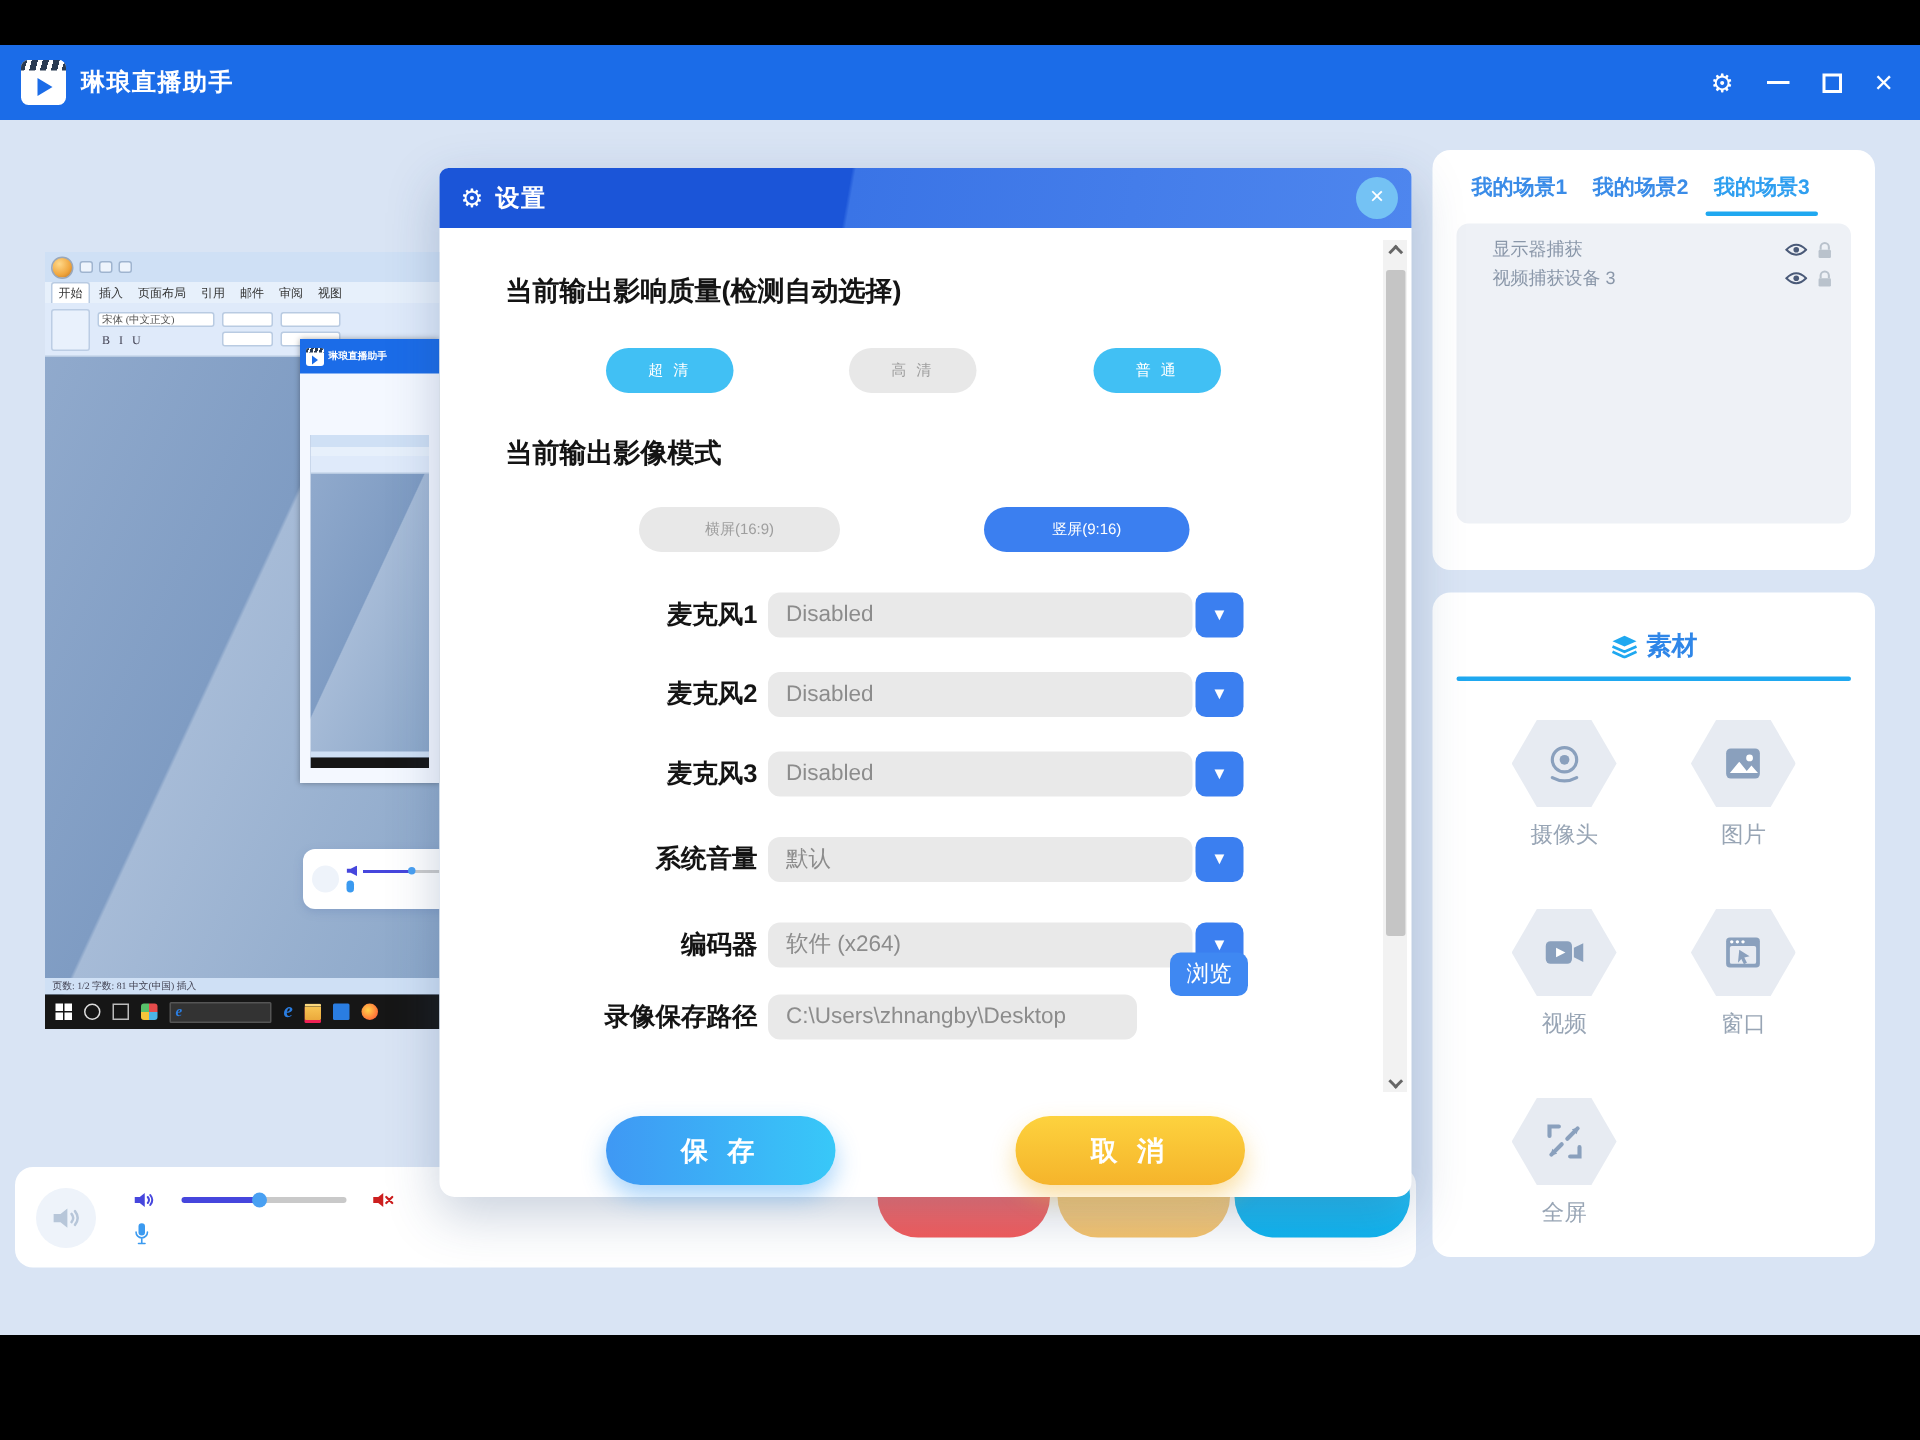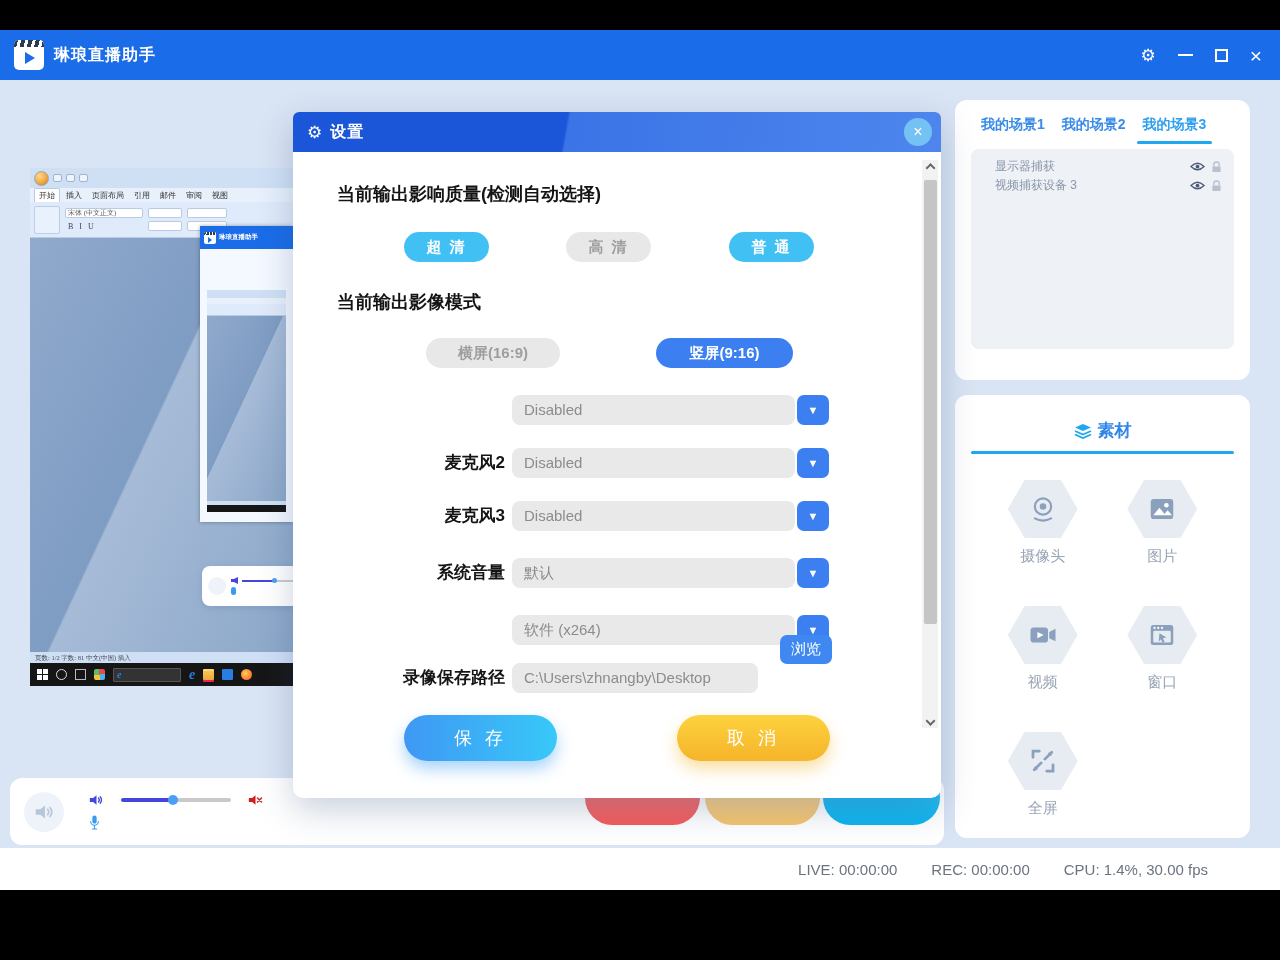--- a/index.html
+++ b/index.html
@@ -122,44 +122,44 @@
     border-radius:6px 6px 10px 10px; z-index:10; box-shadow:0 12px 34px rgba(40,70,120,.25); }
   .dlg-header { position:absolute; top:0; left:0; right:0; height:40px; border-radius:6px 6px 0 0;
     background:linear-gradient(100deg,#1b55d8 0%,#1b55d8 42%,#3a74e6 42.4%,#4e86ee 100%);
     display:flex; align-items:center; padding:0 14px; }
   .dlg-gear { color:#fff; font-size:17px; margin-right:8px; }
   .dlg-title { color:#fff; font-size:16px; font-weight:bold; letter-spacing:1px; }
   .dlg-close { position:absolute; right:9px; top:6px; width:28px; height:28px; border-radius:50%;
     background:#74c2f4; color:#fff; font-size:16px; display:flex; align-items:center; justify-content:center;
     cursor:pointer; }
   .sec-title { position:absolute; left:44px; font-size:18px; font-weight:bold; color:#141414; }
-  .pill-opt { position:absolute; height:30px; border-radius:15px; font-size:15px; display:flex;
-    align-items:center; justify-content:center; cursor:pointer; letter-spacing:2px;font-weight:bold; }
+  .pill-opt { position:absolute; height:30px; border-radius:15px; font-size:10px; display:flex;
+    align-items:center; justify-content:center; cursor:pointer; letter-spacing:2px; }
   .opt-on { background:#41c0f4; color:#fff; }
   .opt-off { background:#e8e8e8; color:#9e9e9e; }
   .opt-blue { background:#3b7ff0; color:#fff; letter-spacing:0; }
   .frow-label { position:absolute; font-size:17px; font-weight:bold; color:#141414; text-align:right;
     width:170px; left:42px; line-height:30px; }
   .frow-field { position:absolute; left:219px; width:283px; height:30px; background:#e9e9e9;
     border-radius:8px; font-size:15px; color:#8c8c8c; line-height:30px; padding-left:12px;
     white-space:nowrap; overflow:hidden; }
   .drop-btn { position:absolute; left:504px; width:32px; height:30px; background:#3b7ff0; border-radius:7px;
     color:#fff; font-size:11px; display:flex; align-items:center; justify-content:center; cursor:pointer; }
   .browse-btn { position:absolute; left:487px; width:52px; height:29px; background:#3f88f2; border-radius:7px;
     color:#fff; font-size:15px; display:flex; align-items:center; justify-content:center; cursor:pointer; }
   .dlg-scroll { position:absolute; left:629px; top:48px; width:16px; height:568px; background:#f2f2f2; }
   .scr-btn { position:absolute; left:0; width:16px; height:14px; display:flex; align-items:center;
     justify-content:center; cursor:pointer; }
   .scr-btn span { width:7px; height:7px; border-left:2px solid #666; border-bottom:2px solid #666; }
   .scr-up { top:2px; } .scr-up span { transform:rotate(135deg) translate(-1px,1px); }
   .scr-down { bottom:2px; } .scr-down span { transform:rotate(-45deg) translate(-1px,1px); }
   .scr-thumb { position:absolute; left:1.5px; top:20px; width:13px; height:444px; background:#c5c5c5;
     border-radius:2px; cursor:grab; }
-  .dlg-btn { position:absolute; top:603px; width:153px; height:46px; border-radius:23px; color:#fff;
-    font-size:18px; font-weight:normal; letter-spacing:4px; display:flex; align-items:center;
+  .dlg-btn { position:absolute; top:632px; width:153px; height:46px; border-radius:23px; color:#fff;
+    font-size:18px; font-weight:bold; letter-spacing:4px; display:flex; align-items:center;
     justify-content:center; cursor:pointer; border:none; }
   .btn-save { left:111px; background:linear-gradient(90deg,#3f98f4,#38c8f8);
     box-shadow:0 8px 16px rgba(64,160,245,.45); }
   .btn-cancel { left:384px; background:linear-gradient(180deg,#fdd23e,#f5b42b);
     box-shadow:0 8px 16px rgba(245,185,50,.45); }
 
   
   .card { position:absolute; background:#fff; border-radius:12px; }
   .scenes-card { left:955px; top:20px; width:295px; height:280px; }
   .scene-tabs { display:flex; gap:17px; padding:16px 0 0 26px; }
@@ -336,35 +336,37 @@
 
         <div class="sec-title" style="top:70px;">当前输出影响质量(检测自动选择)</div>
         <div class="pill-opt opt-on" style="left:111px; top:120px; width:85px;">超 清</div>
         <div class="pill-opt opt-off" style="left:273px; top:120px; width:85px;">高 清</div>
         <div class="pill-opt opt-on" style="left:436px; top:120px; width:85px;">普 通</div>
 
         <div class="sec-title" style="top:178px;">当前输出影像模式</div>
         <div class="pill-opt opt-off" style="left:133px; top:226px; width:134px; letter-spacing:0;">横屏(16:9)</div>
         <div class="pill-opt opt-blue" style="left:363px; top:226px; width:137px;">竖屏(9:16)</div>
 
+        <div class="frow-label" style="top:283px;">麦克风1</div>
         <div class="frow-field" style="top:283px;">Disabled</div>
         <div class="drop-btn" style="top:283px;">▼</div>
 
         <div class="frow-label" style="top:336px;">麦克风2</div>
         <div class="frow-field" style="top:336px;">Disabled</div>
         <div class="drop-btn" style="top:336px;">▼</div>
 
         <div class="frow-label" style="top:389px;">麦克风3</div>
         <div class="frow-field" style="top:389px;">Disabled</div>
         <div class="drop-btn" style="top:389px;">▼</div>
 
         <div class="frow-label" style="top:446px;">系统音量</div>
         <div class="frow-field" style="top:446px;">默认</div>
         <div class="drop-btn" style="top:446px;">▼</div>
 
+        <div class="frow-label" style="top:503px;">编码器</div>
         <div class="frow-field" style="top:503px;">软件 (x264)</div>
         <div class="drop-btn" style="top:503px;">▼</div>
 
         <div class="frow-label" style="top:551px;">录像保存路径</div>
         <div class="frow-field" style="top:551px; width:246px;">C:\Users\zhnangby\Desktop</div>
         <div class="browse-btn" style="top:523px;">浏览</div>
 
         <div class="dlg-scroll">
           <div class="scr-btn scr-up">
               <span></span>
@@ -476,19 +478,14 @@
                 <path d="M13.5 10.5 L19 5 M10.5 13.5 L5 19" stroke="#8aa0bd" stroke-width="2.2" stroke-linecap="round"></path>
                 <path d="M19.5 4.5 l-1 3.6 -2.6-2.6 Z M4.5 19.5 l1-3.6 2.6 2.6 Z" fill="#8aa0bd"></path>
               </svg>
             </div>
             <div class="mat-label">全屏</div>
           </div>
         </div>
       </div>
     </div>
 
-    <div class="statusbar">
-      <span>LIVE: 00:00:00</span>
-      <span>REC: 00:00:00</span>
-      <span>CPU: 1.4%, 30.00 fps</span>
-    </div>
   </div>
 </div>
 
 </body></html>

